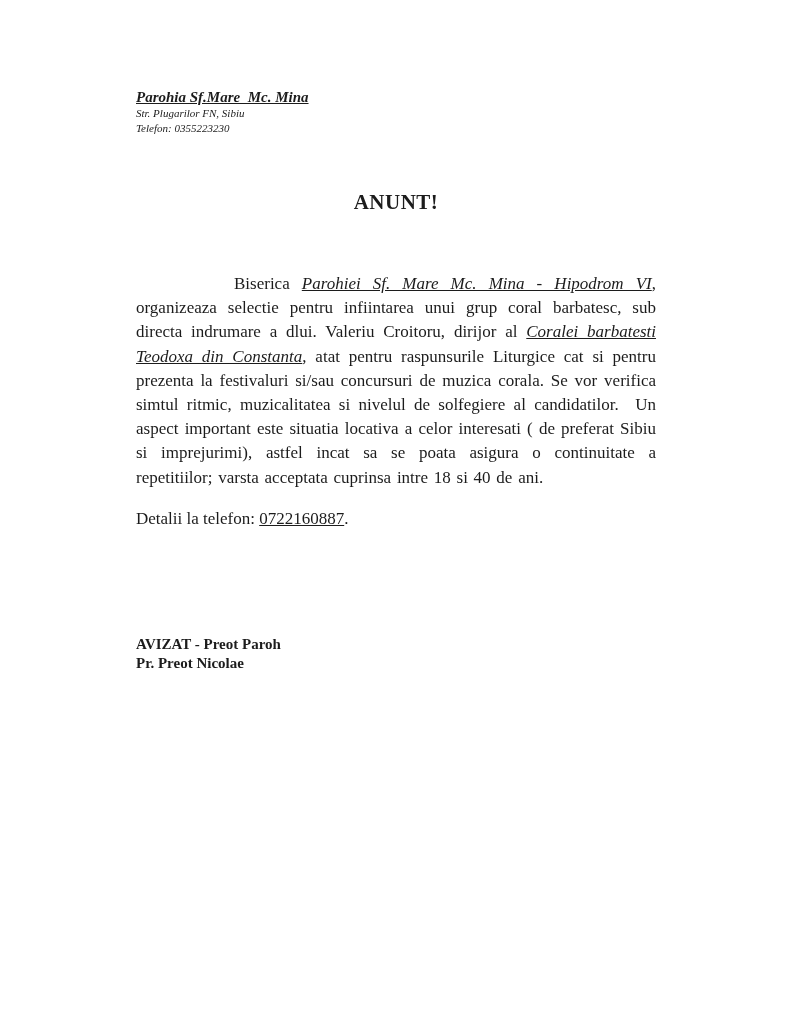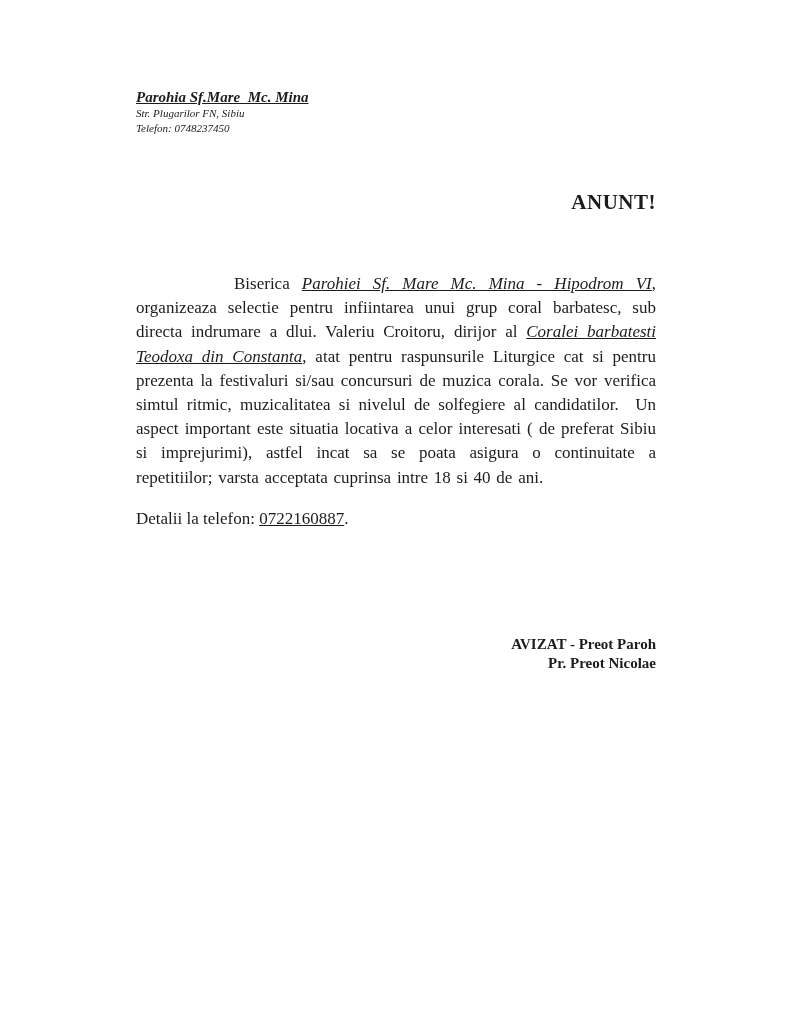--- a/index.html
+++ b/index.html
@@ -31,21 +31,21 @@
     text-decoration: underline;
   }
   .letterhead .line {
     font-size: 11px;
     line-height: 15px;
     font-style: italic;
   }
   
   .title {
     margin-top: 54px;
-    text-align: right;
+    text-align: center;
     font-size: 21px;
     line-height: 24px;
     font-weight: bold;
     letter-spacing: 0.5px;
     font-family: Liberation Serif, serif;
   }
   
   .body-paragraph {
     margin-top: 58px;
     font-size: 17px;
@@ -65,35 +65,35 @@
     margin-top: 14px;
     font-size: 17px;
     line-height: 24px;
   }
   .details-line .phone {
     text-decoration: underline;
   }
   
   .approval {
     margin-top: 104px;
-    text-align: right;
+    text-align: left;
     font-size: 15px;
     line-height: 19px;
     font-weight: bold;
   }
 </style>
 </head>
 <body>
 
 <div class="page">
 
   <div class="letterhead">
     <div class="org">Parohia Sf.Mare&nbsp; Mc. Mina</div>
     <div class="line">Str. Plugarilor FN, Sibiu</div>
-    <div class="line">Telefon: 0748237450</div>
+    <div class="line">Telefon: 0355223230</div>
   </div>
 
   <div class="title">ANUNT!</div>
 
   <p class="body-paragraph"><span>Biserica </span><span class="seg-italic-underline">Parohiei Sf. Mare Mc. Mina - Hipodrom VI</span><span>, organizeaza selectie pentru infiintarea unui grup coral barbatesc, sub directa indrumare a dlui. Valeriu Croitoru, dirijor al </span><span class="seg-italic-underline">Coralei barbatesti Teodoxa din Constanta</span><span>, atat pentru raspunsurile Liturgice cat si pentru prezenta la festivaluri si/sau concursuri de muzica corala. Se vor verifica simtul ritmic, muzicalitatea si nivelul de solfegiere al candidatilor.&nbsp; Un aspect important este </span><span class="seg-underline">situatia locativa</span><span> a celor interesati ( </span><span class="seg-underline">de preferat Sibiu si imprejurimi</span><span>), astfel incat sa se poata asigura o continuitate a repetitiilor; varsta acceptata cuprinsa intre 18 si 40 de ani.</span></p>
 
   <div class="details-line"><span>Detalii la telefon: </span><span class="phone">0722160887</span><span>.</span></div>
 
   <div class="approval">
     <div>AVIZAT - Preot Paroh</div>

